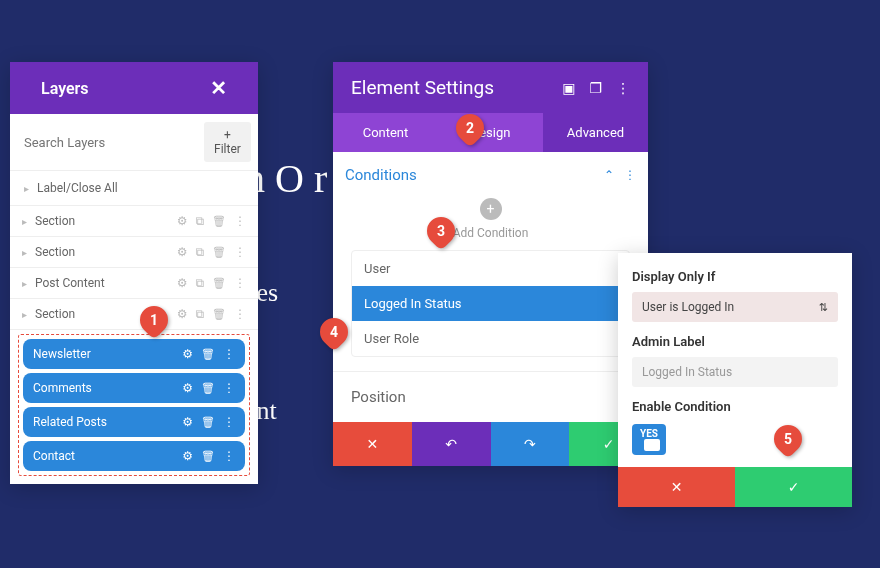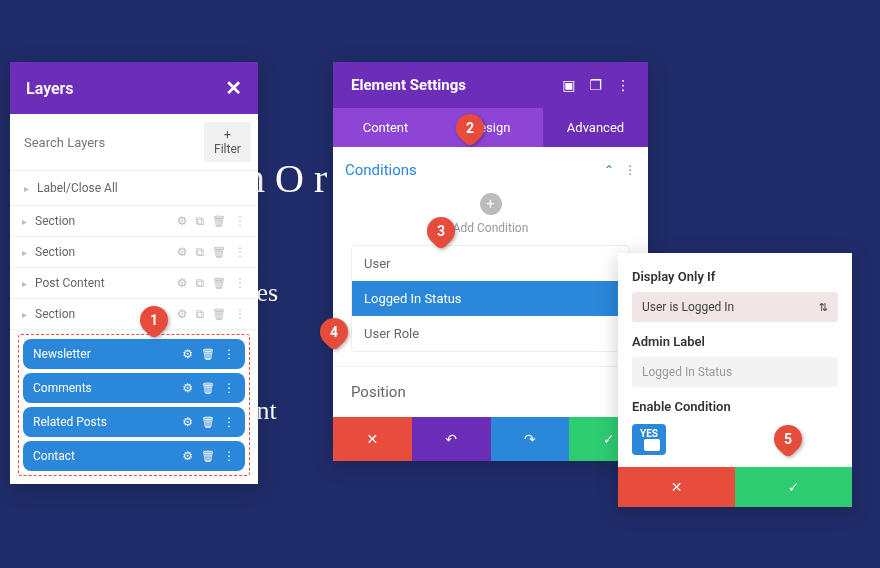--- a/index.html
+++ b/index.html
@@ -5,21 +5,21 @@
 * { box-sizing: border-box; margin: 0; padding: 0; font-family: -apple-system, BlinkMacSystemFont, "Segoe UI", Roboto, sans-serif; }
 body { width: 880px; height: 568px; background: #202c69; position: relative; overflow: hidden; }
 
 .bg-text { position: absolute; color: #fff; font-family: Georgia, serif; font-size: 40px; }
 .bg-text.t1 { left: 245px; top: 155px; }
 .bg-text.t2 { left: 245px; top: 278px; font-size: 26px;}
 .bg-text.t3 { left: 245px; top: 396px; font-size: 26px;}
 
 
 .layers { position: absolute; left: 10px; top: 62px; width: 248px; background: #fff; box-shadow: 0 4px 20px rgba(0,0,0,.2); }
-.layers-head { background: #6c2eb9; color: #fff; padding: 14px 16px; display: flex; justify-content: space-between; align-items: center; font-size: 16px; font-weight: 600; }
+.layers-head { background: #6c2eb9; color: #fff; padding: 14px 31px; display: flex; justify-content: space-between; align-items: center; font-size: 16px; font-weight: 600; }
 .layers-close { cursor: pointer; font-size: 20px; }
 .layers-search { display: flex; align-items: center; padding: 8px; gap: 8px; border-bottom: 1px solid #eee; }
 .layers-search input { flex: 1; border: none; padding: 6px; font-size: 13px; color: #999; outline: none; }
 .filter-btn { background: #f1f1f1; border: none; padding: 6px 10px; font-size: 12px; color: #555; cursor: pointer; border-radius: 3px; }
 .open-close { display: flex; align-items: center; padding: 10px 14px; font-size: 12px; color: #666; border-bottom: 1px solid #eee; }
 .open-close .chev { color: #bbb; margin-right: 8px; font-size: 10px; }
 
 .layer-row { display: flex; align-items: center; padding: 8px 12px; font-size: 12px; color: #666; border-bottom: 1px solid #eee; }
 .layer-row .chev { color: #bbb; margin-right: 8px; font-size: 10px; }
 .layer-row .label { flex: 1; }
@@ -29,21 +29,21 @@
 .highlight-box { margin: 4px 8px 8px 8px; border: 1px dashed #e64b3c; padding: 4px; border-radius: 3px; }
 .blue-row { display:flex; align-items:flex-end; background: #2b87da; color: #fff; padding: 8px 10px; font-size: 12px; border-radius: 8px; margin-bottom: 4px; }
 .blue-row:last-child { margin-bottom: 0; }
 .blue-row .label { flex: 1; }
 .blue-row .icons { display:flex; gap:8px; font-size:12px; }
 .blue-row .icons span { cursor:pointer; }
 
 
 .settings { position: absolute; left: 333px; top: 62px; width: 315px; background: #fff; box-shadow: 0 4px 20px rgba(0,0,0,.2); }
 .settings-head { background: #6c2eb9; color:#fff; padding: 14px 18px; display:flex; align-items:center; }
-.settings-head .title { flex:1; font-weight:700; font-size:15px; }
+.settings-head .title { flex:1; font-weight:400; font-size:19px; }
 .settings-head .hicons { display:flex; gap:14px; font-size:14px; }
 .settings-head .hicons span { cursor:pointer; }
 .tabs { display:flex; background:#8e44d4; }
 .tabs .tab { flex:1; text-align:center; padding:12px 0; color:#fff; font-size:13px; cursor:pointer; }
 .tabs .tab.active { background:#6c2eb9; }
 
 .section-head { display:flex; align-items:center; padding:14px 12px; color:#2b87da; font-size:15px; }
 .section-head .stitle { flex:1; }
 .section-head .sicons { display:flex; gap:10px; color:#2b87da; font-size:12px; }
 .section-body { padding: 0 18px 14px 18px; }

